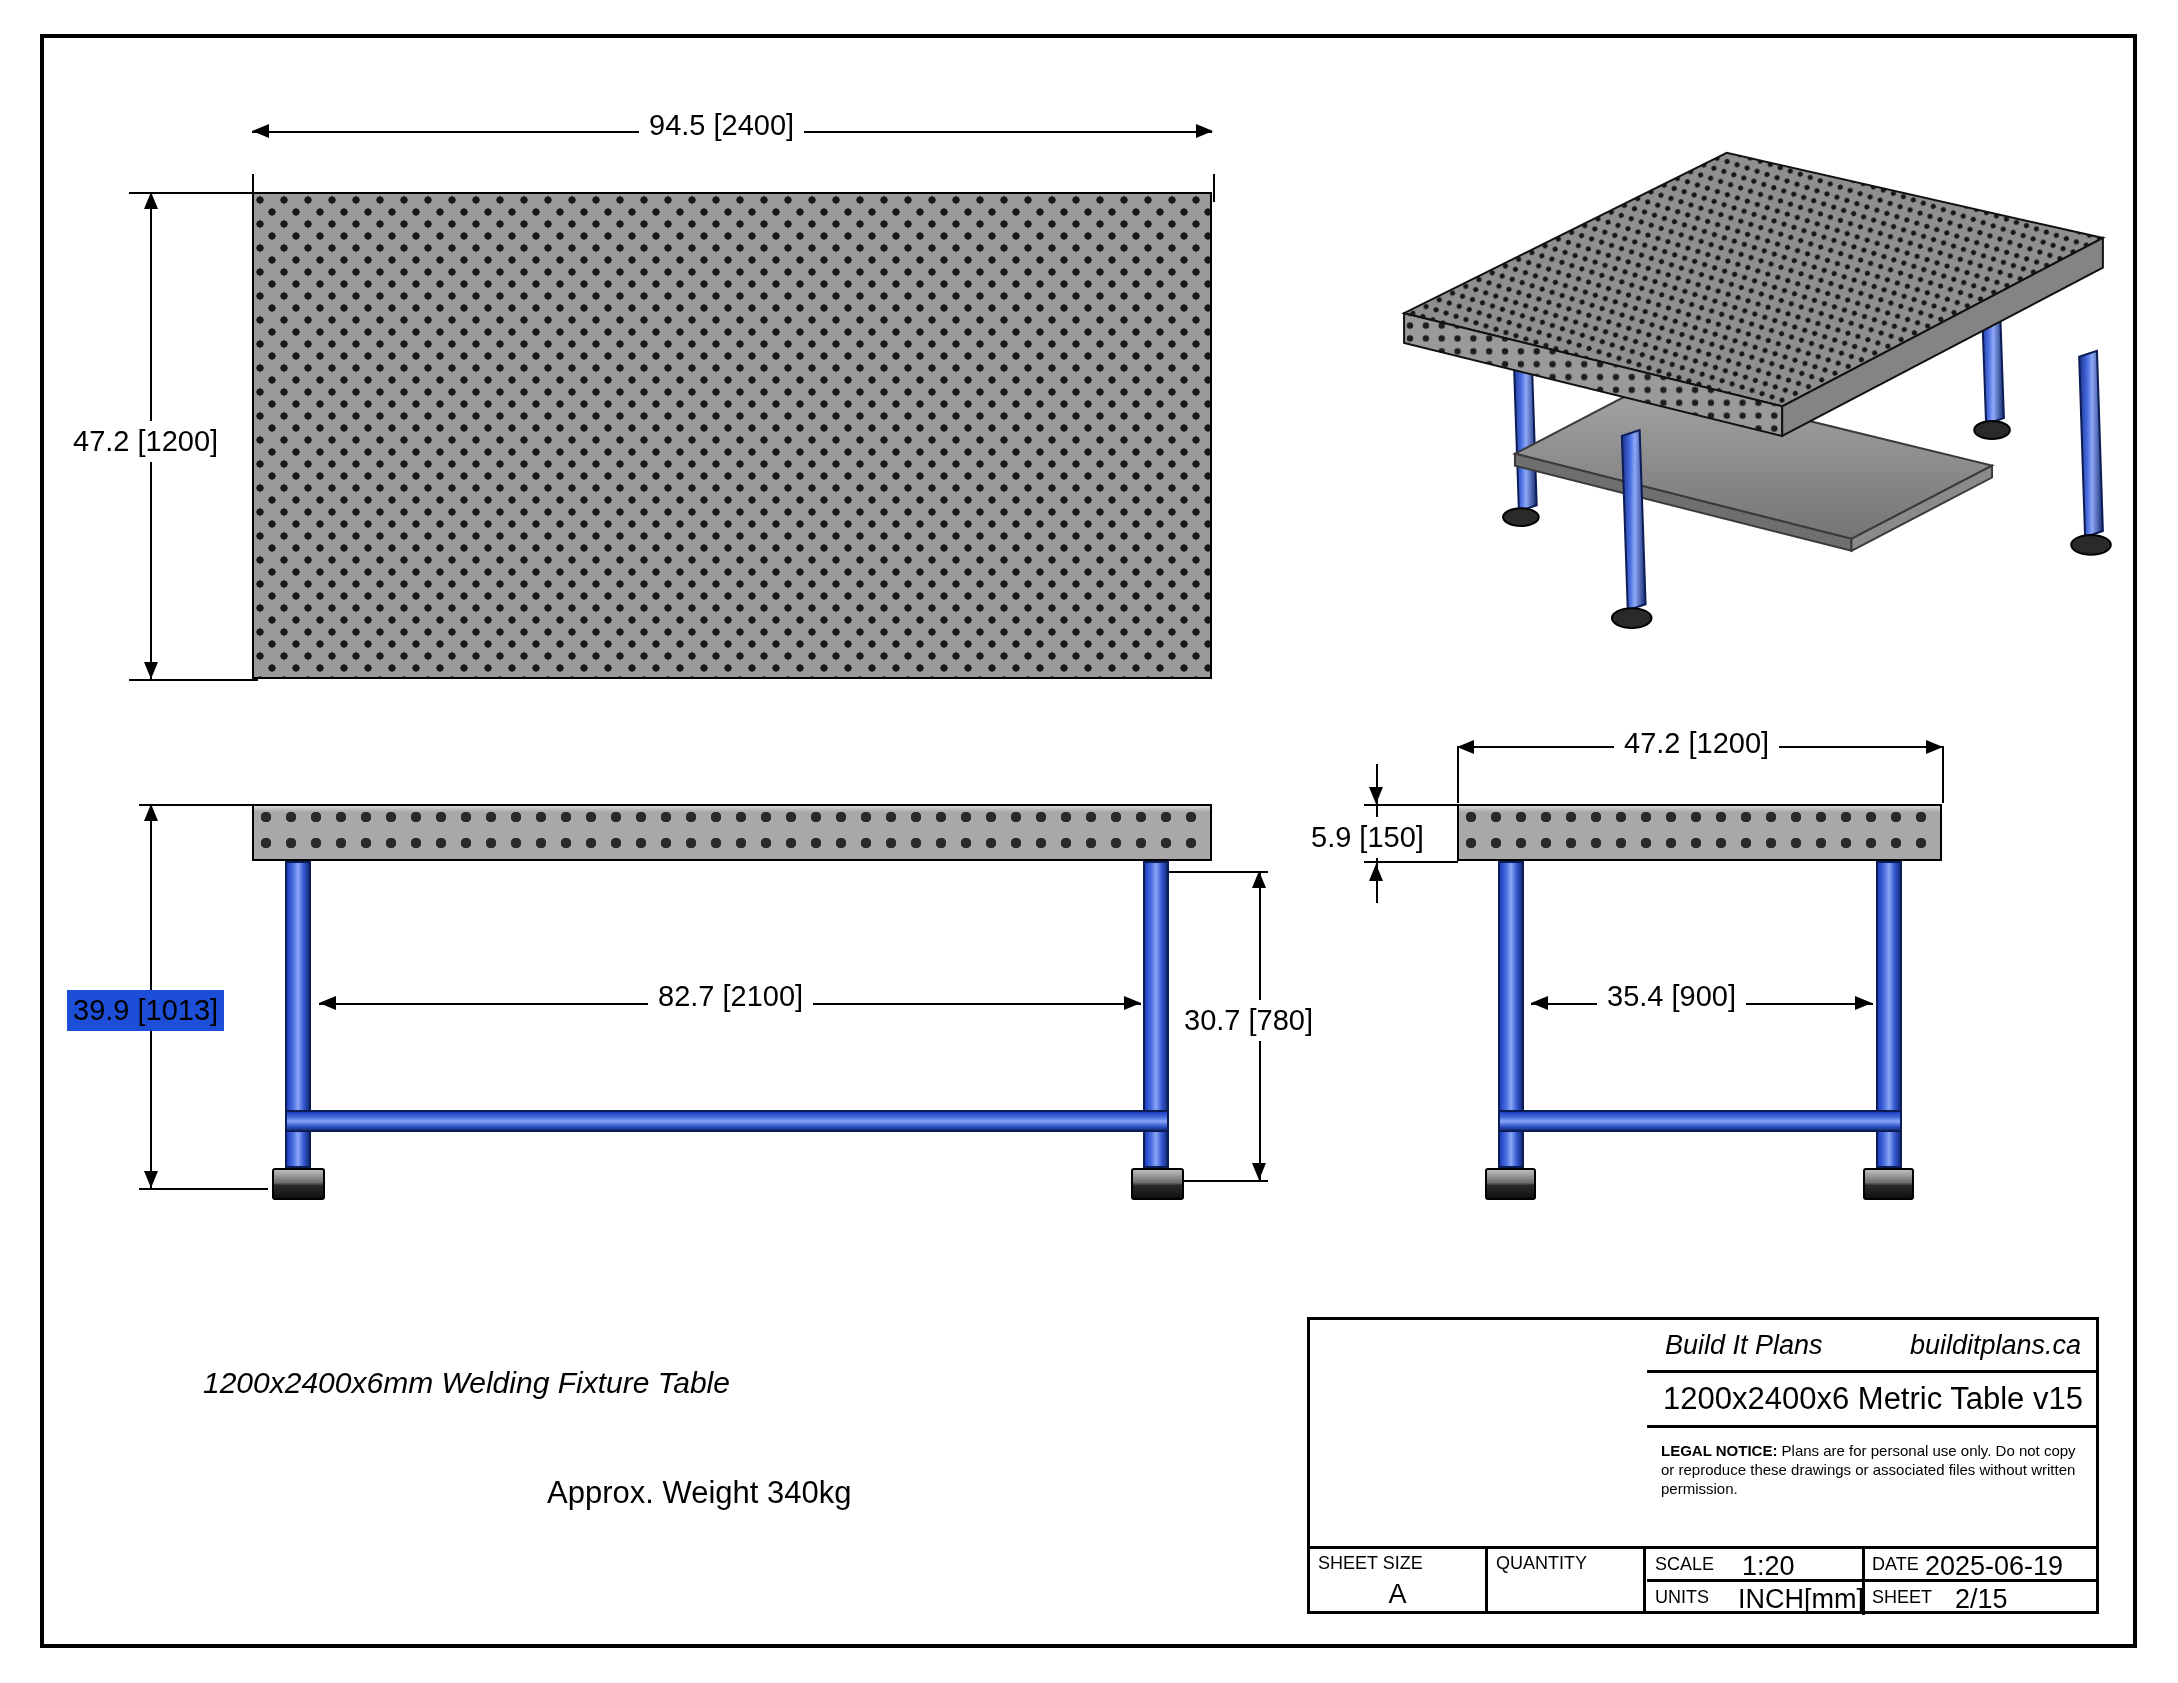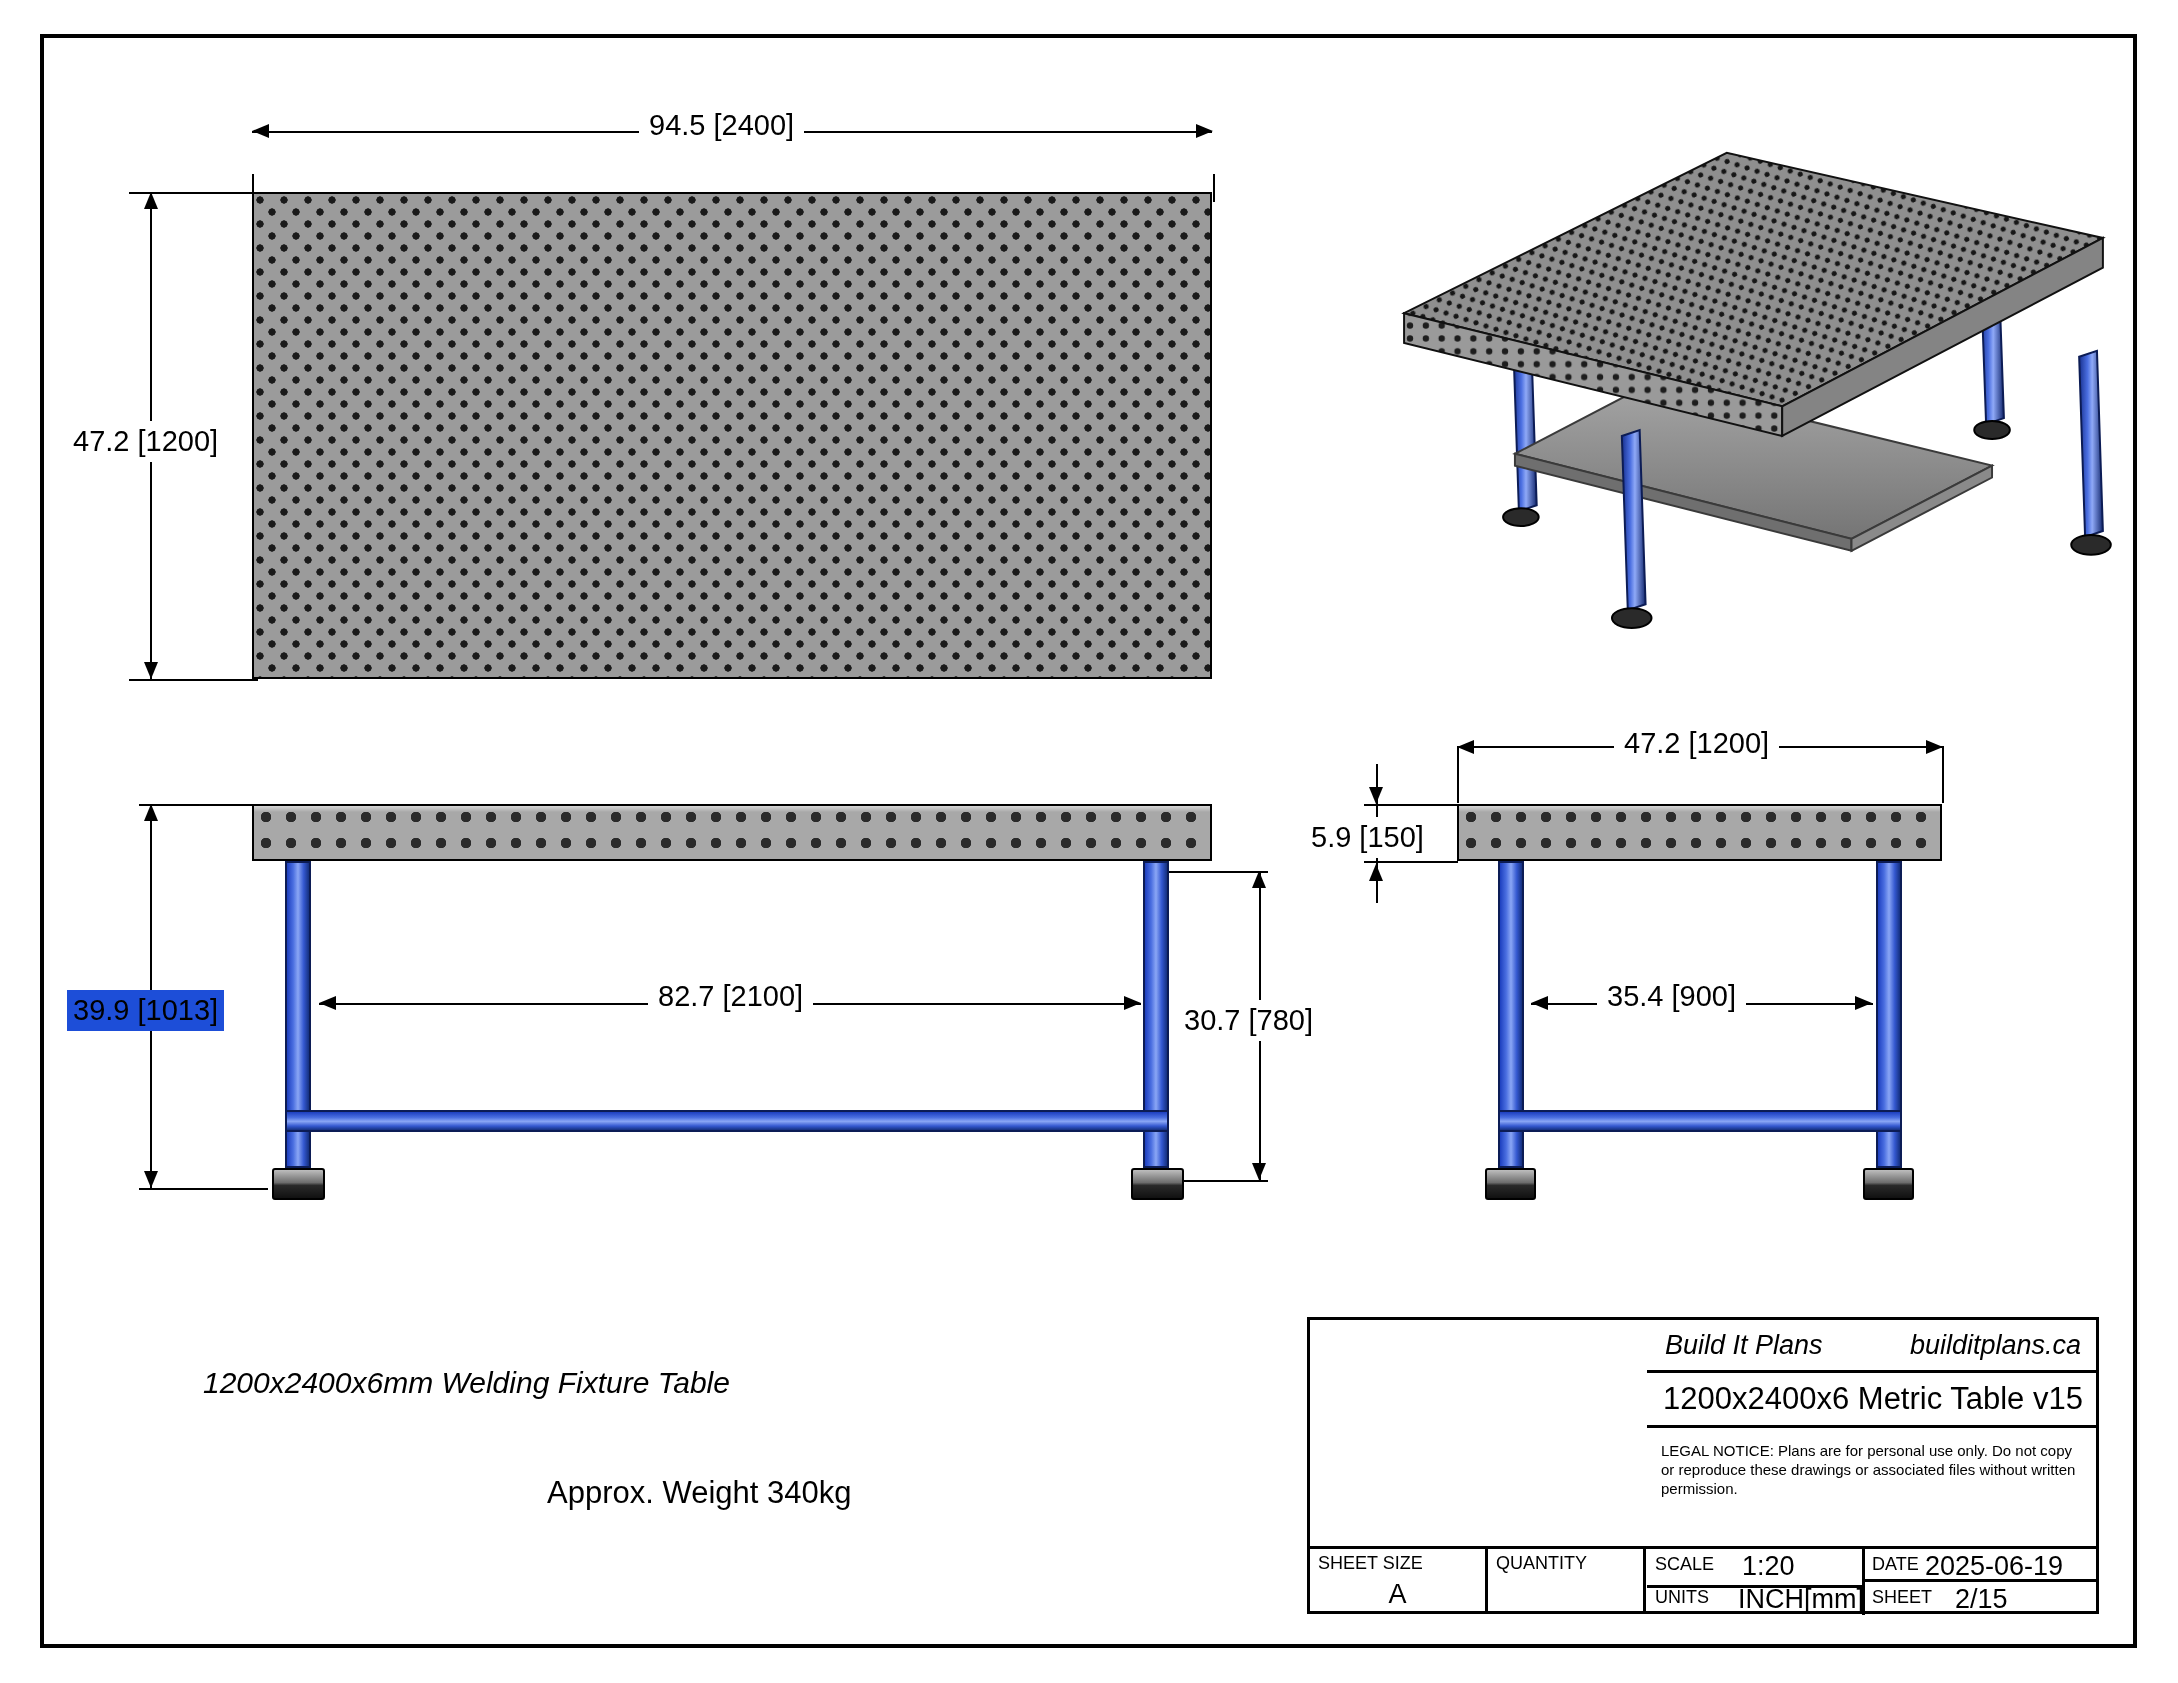--- a/index.html
+++ b/index.html
@@ -183,21 +183,21 @@
     display: flex;
     align-items: center;
     justify-content: center;
     font-size: 31px;
   }
   .tb-legal {
     padding: 14px 14px 0 14px;
     font-size: 15px;
     line-height: 1.25;
   }
-  .tb-legal b { font-weight: normal; text-align: center; }
+  .tb-legal b { font-weight: bold; text-align: center; }
 
   .tb-bottom {
     position: absolute;
     left: 0; top: 226px;
     width: 786px; height: 65px;
     border-top: 3px solid #000;
     box-sizing: border-box;
   }
   .cell {
     position: absolute;
@@ -386,21 +386,21 @@
       <div class="cell" style="left:0;top:0;width:178px;height:65px;border-right:3px solid #000;">
         <span class="cell-label">SHEET SIZE</span>
         <span class="center-val" style="top:30px;">A</span>
       </div>
 
       <div class="cell" style="left:178px;top:0;width:158px;height:65px;border-right:3px solid #000;">
         <span class="cell-label">QUANTITY</span>
         <span class="center-val" style="top:30px;"></span>
       </div>
 
-      <div class="cell" style="left:337px;top:0;width:218px;height:39px;border-right:3px solid #000;border-bottom:3px solid #000;">
+      <div class="cell" style="left:337px;top:0;width:218px;height:33px;border-right:3px solid #000;border-bottom:3px solid #000;">
         <span class="cell-label" style="top:5px;">SCALE</span>
         <span class="cell-value" style="left:95px;top:2px;text-align:center;">1:20</span>
       </div>
 
       <div class="cell" style="left:554px;top:0;width:232px;height:33px;border-bottom:3px solid #000;">
         <span class="cell-label" style="top:5px;">DATE</span>
         <span class="cell-value" style="left:61px;top:2px;">2025-06-19</span>
       </div>
 
       <div class="cell" style="left:337px;top:33px;width:218px;height:33px;border-right:3px solid #000;">

